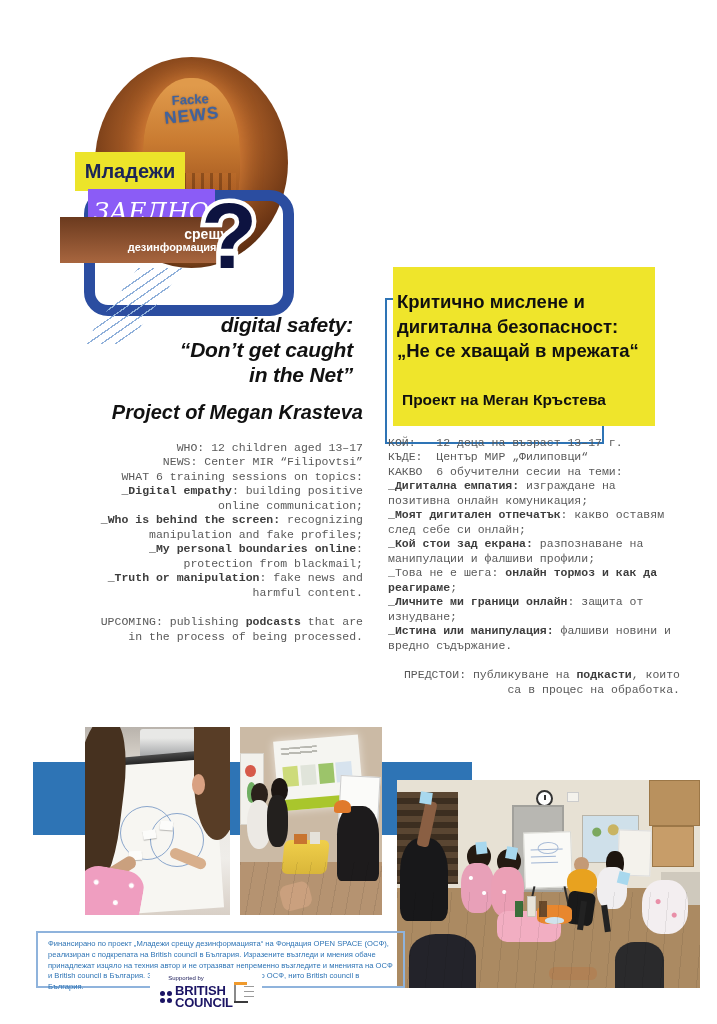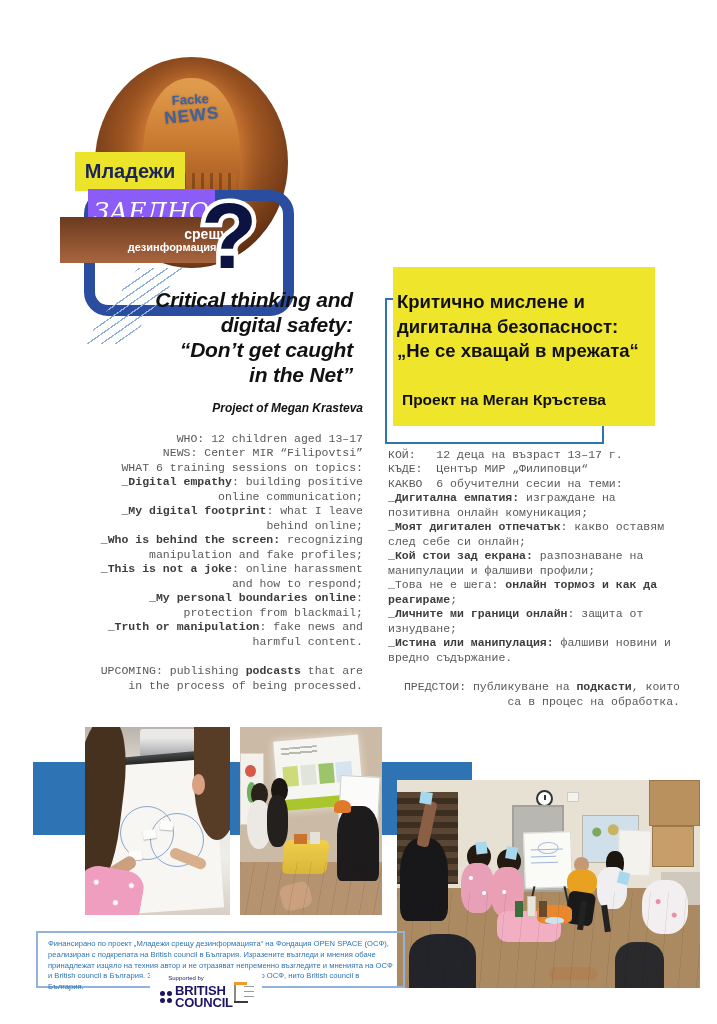--- a/index.html
+++ b/index.html
@@ -38,35 +38,35 @@
   .q-outline{color:#fff;-webkit-text-stroke:9px #fff;}
   .q-fill{color:#0d1340;}
   .hatch{left:83px;top:268px;width:100px;height:76px;
     background:repeating-linear-gradient(145deg,#8fb0da 0 1.3px,transparent 1.3px 8px);
     clip-path:polygon(0 100%,55% 0,100% 0,45% 100%);}
 
   
   .en-col{left:95px;top:288px;width:268px;text-align:right;color:#111;}
   .en-title{margin:0;padding-right:10px;font-size:21px;font-weight:bold;font-style:italic;
     line-height:1.19;letter-spacing:-0.2px;}
-  .en-sub{margin:13px 0 12px 0;font-size:12px;font-weight:bold;font-style:italic;}
+  .en-sub{margin:13px 0 12px 0;font-size:20px;font-weight:bold;font-style:italic;}
   .body-txt{font-size:11.5px;color:#595959;line-height:1.26;}
   .body-txt b{color:#3d3d3d;}
   .en-body{margin-top:17px;}
   .fact{margin:0;font-family:Liberation Mono, monospace;}
   .fact span,.fact b{white-space:pre-wrap;}
   .up{margin-top:15px;text-align:right;}
 
   
   .bg-outline{left:385px;top:298px;width:215px;height:142px;border:2px solid #2e74b5;}
   .bg-yellow{left:393px;top:267px;width:262px;height:159px;background:#efe52b;}
   .bg-title{left:397px;top:290px;width:290px;margin:0;font-size:18.5px;font-weight:bold;
     color:#101010;line-height:1.33;}
   .bg-sub{left:402px;top:391px;margin:0;font-size:15.5px;font-weight:bold;color:#101010;}
-  .bg-body{left:388px;top:448px;width:292px;text-align:left;}
+  .bg-body{left:388px;top:436px;width:292px;text-align:left;}
 
   
   .blue-bar{left:33px;top:762px;width:439px;height:73px;background:#2e74b5;}
   .photo{overflow:hidden;}
   .photo *{position:absolute;}
   .photo1{left:85px;top:727px;width:145px;height:188px;
     background:linear-gradient(180deg,#b9b3ac 0%,#cfc9c1 12%,#e9e6e1 32%,#efede9 70%,#d8cfc6 100%);}
   .p1-printer{left:38%;top:1%;width:46%;height:16%;border-radius:3px;
     background:linear-gradient(#eceher 0,#e8e8e6 30%,#9b9da0 100%);background:linear-gradient(#e8e8e6 30%,#9b9da0);}
   .p1-rail{left:6%;top:15%;width:80%;height:5%;border-radius:4px;transform:rotate(-5deg);
@@ -223,34 +223,32 @@
     <div class="l2">дезинформацията</div>
   </div>
   <div class="abs qmark">
     <span class="q-outline">?</span>
     <span class="q-fill">?</span>
   </div>
   <div class="abs hatch"></div>
 
   <div class="abs en-col">
     <h1 class="en-title">
-      <span>Critical thinking and</span><br>
+      <br>
       <span>digital safety:</span><br>
       <span>“Don’t get caught</span><br>
       <span>in the Net”</span>
     </h1>
     <p class="en-sub">Project of Megan Krasteva</p>
     <div class="en-body body-txt">
       <p class="fact"><span>WHO: 12 children aged 13–17</span><b></b><span></span></p>
       <p class="fact"><span>NEWS: Center MIR “Filipovtsi”</span><b></b><span></span></p>
       <p class="fact"><span>WHAT 6 training sessions on topics:</span><b></b><span></span></p>
       <p class="fact"><span></span><b>_Digital empathy</b><span>: building positive online communication;</span></p>
-      <p class="fact"><span></span><b>_My digital footprint</b><span>: what I leave behind online;</span></p>
       <p class="fact"><span></span><b>_Who is behind the screen:</b><span> recognizing manipulation and fake profiles;</span></p>
-      <p class="fact"><span></span><b>_This is not a joke</b><span>: online harassment and how to respond;</span></p>
       <p class="fact"><span></span><b>_My personal boundaries online</b><span>: protection from blackmail;</span></p>
       <p class="fact"><span></span><b>_Truth or manipulation</b><span>: fake news and harmful content.</span></p>
       <p class="fact up"><span>UPCOMING: publishing </span><b>podcasts</b><span> that are in the process of being processed.</span></p>
     </div>
   </div>
 
   <div class="abs bg-outline"></div>
   <div class="abs bg-yellow"></div>
   <h1 class="abs bg-title">
     <span>Критично мислене и</span><br>

